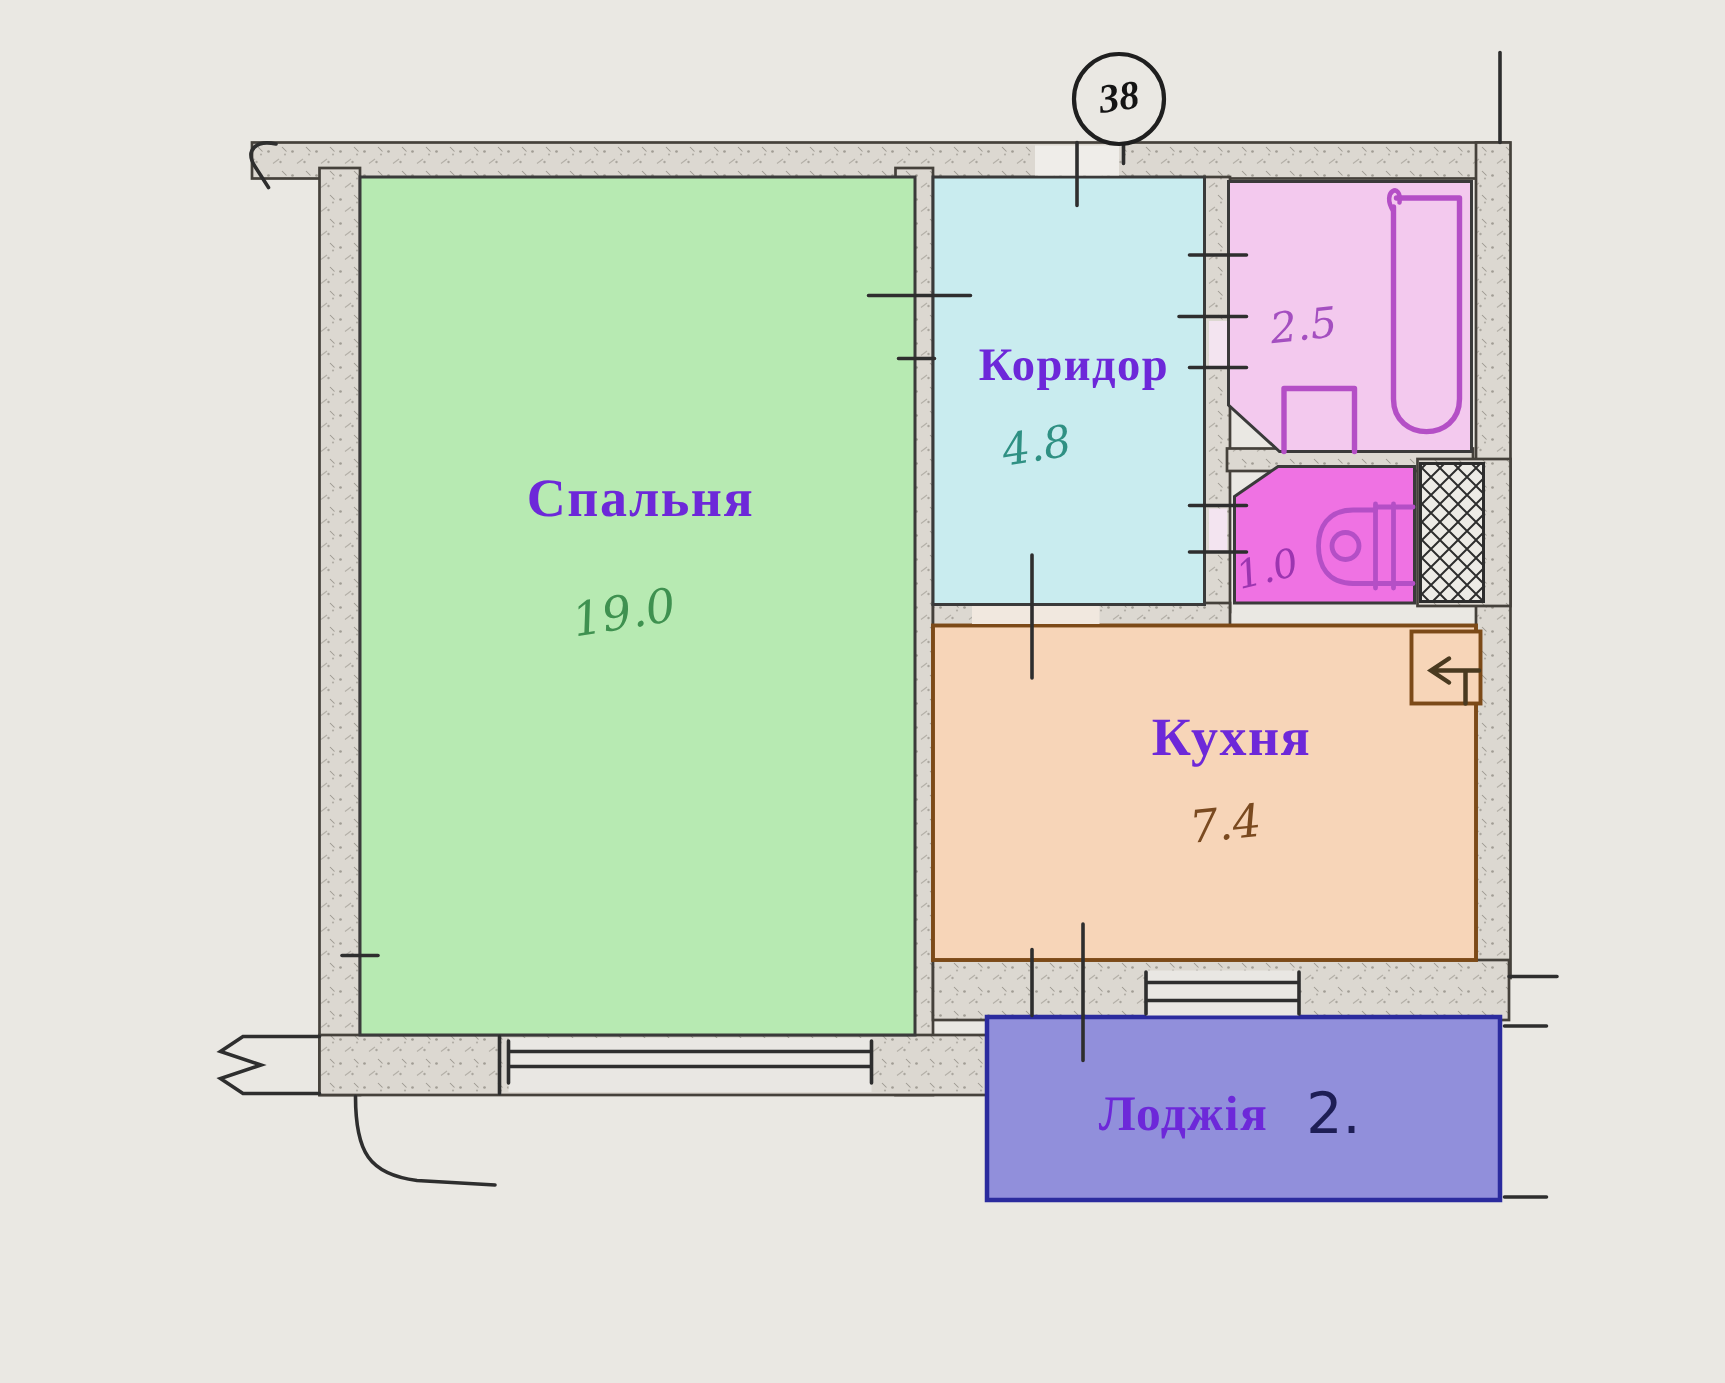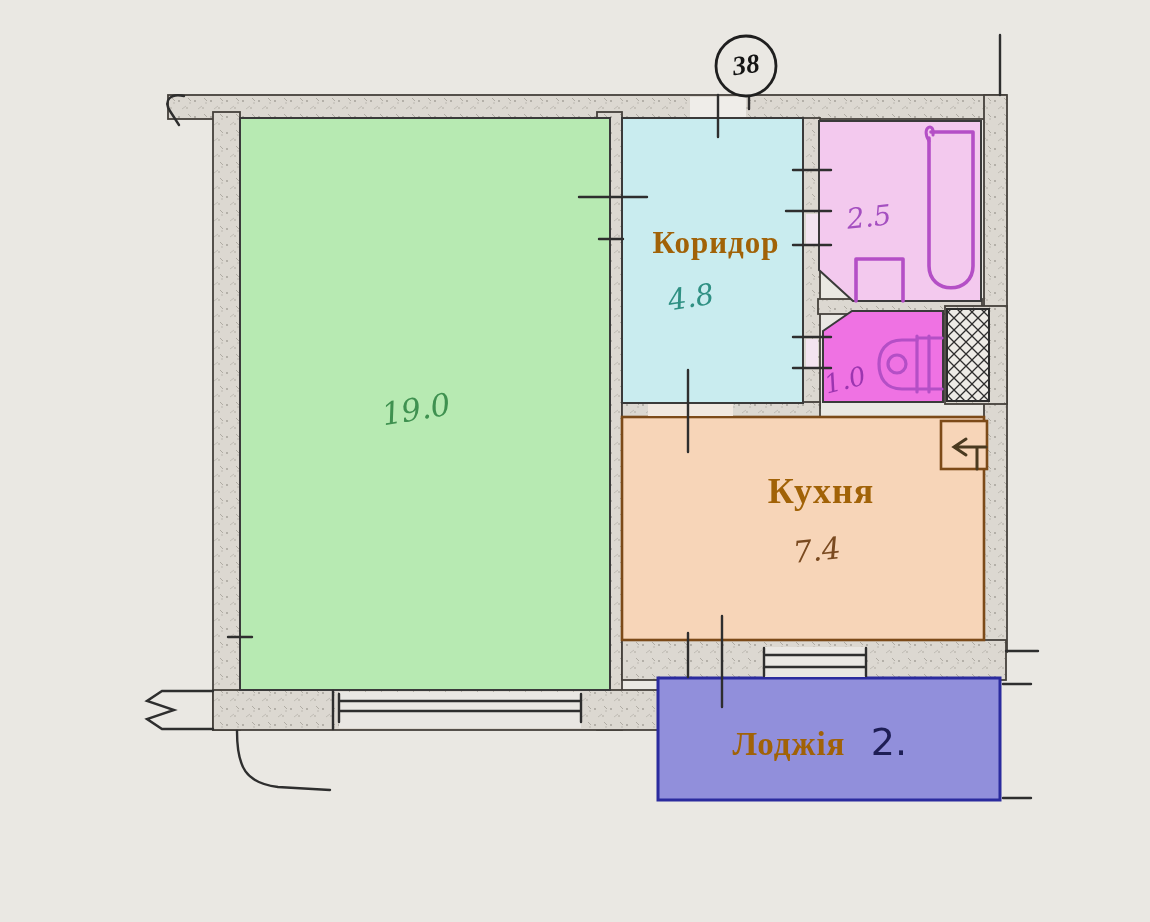--- a/index.html
+++ b/index.html
@@ -9,21 +9,21 @@
     position:relative;
     overflow:hidden;
     font-family:"Liberation Serif",serif;
   }
   .canvas{position:absolute;left:0;top:0;width:1150px;height:922px;}
   .plan-svg{position:absolute;left:0;top:0;}
   .lbl{
     position:absolute;
     transform:translate(-50%,-50%);
     white-space:nowrap;
-    color:#a16207;
+    color:#6d28d9;
     font-family:"Liberation Serif",serif;
   }
   .room-name{font-weight:bold;letter-spacing:1px;}
   .area-num{font-style:italic;font-family:"DejaVu Serif",serif;}
   .bedroom-name{left:427px;top:332px;font-size:36px;}
   .bedroom-num{left:416px;top:409px;font-size:31px;color:#3f9150;transform:translate(-50%,-50%) rotate(-9deg);}
   .corridor-name{left:716px;top:243px;font-size:31px;}
   .corridor-num{left:691px;top:297px;font-size:29px;color:#2f9083;transform:translate(-50%,-50%) rotate(-9deg);}
   .bathroom-num{left:869px;top:217px;font-size:28px;color:#a44fc0;transform:translate(-50%,-50%) rotate(-6deg);}
   .toilet-num{left:845px;top:380px;font-size:26px;color:#9c35b0;transform:translate(-50%,-50%) rotate(-14deg);}
@@ -132,20 +132,21 @@
   <g>
     <rect x="941" y="421" width="46" height="48" fill="#f7d5b8" stroke="#7c4a18" stroke-width="2.6"></rect>
     <path d="M986,447 H956 M966,439 L954,447 L966,455 M977,447 V469" stroke="#4a3a20" stroke-width="3" fill="none" stroke-linecap="round"></path>
   </g>
 
   <circle cx="746" cy="66" r="30" fill="#eae8e3" stroke="#1f1f1f" stroke-width="2.8"></circle>
 </svg>
 
 <div class="lbl unit-num">38</div>
 
+<div class="lbl room-name bedroom-name">Спальня</div>
 <div class="lbl area-num bedroom-num">19.0</div>
 
 <div class="lbl room-name corridor-name">Коридор</div>
 <div class="lbl area-num corridor-num">4.8</div>
 
 <div class="lbl area-num bathroom-num">2.5</div>
 
 <div class="lbl area-num toilet-num">1.0</div>
 
 <div class="lbl room-name kitchen-name">Кухня</div>

